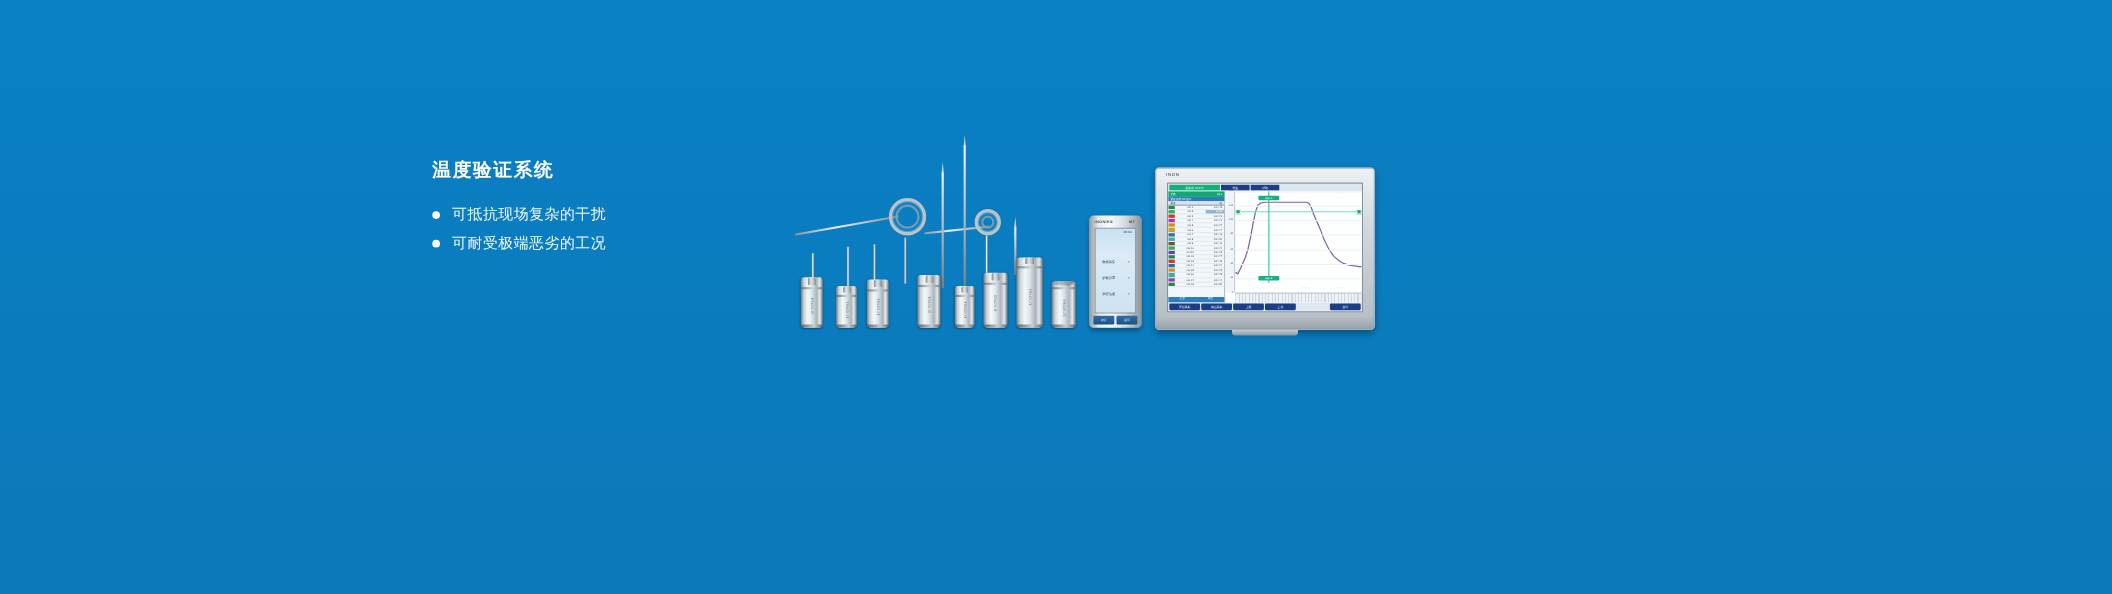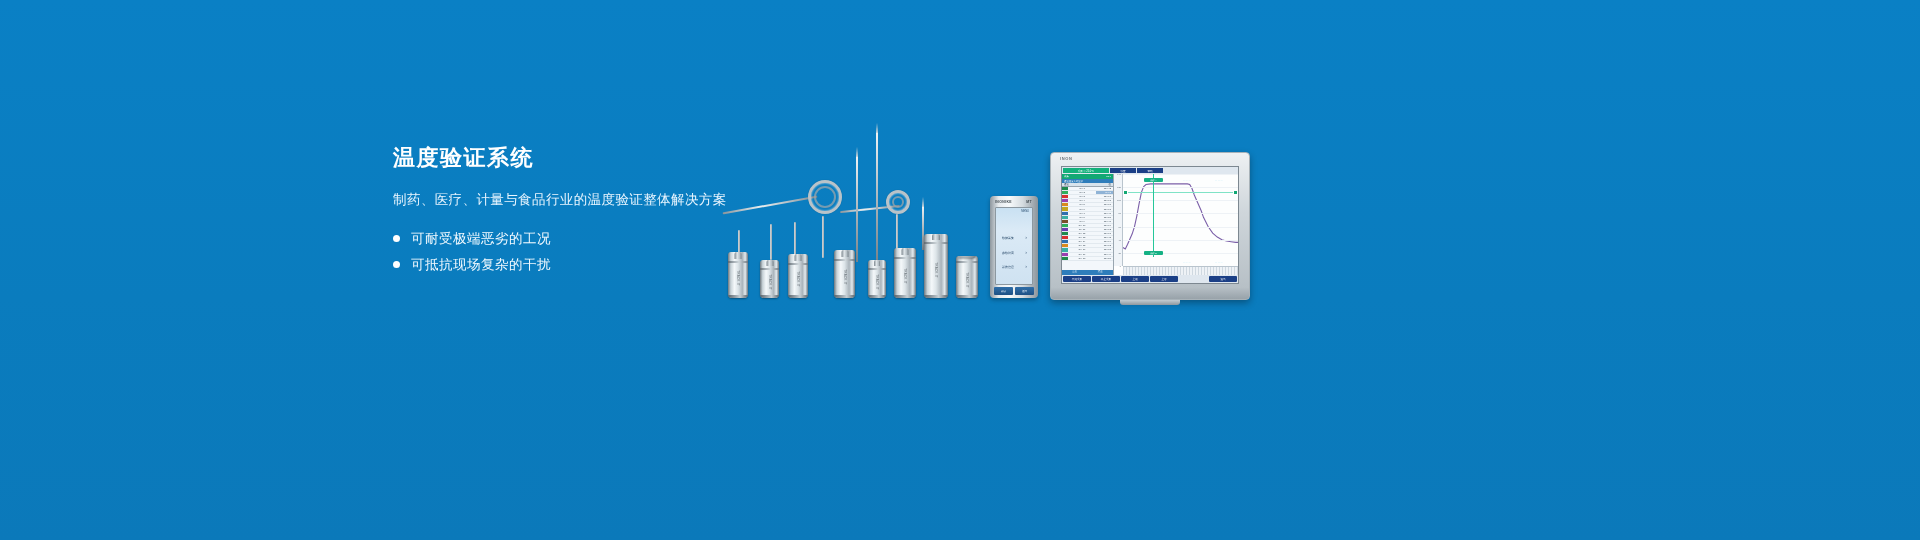--- a/index.html
+++ b/index.html
@@ -11,21 +11,21 @@
   }
   .banner {
     position:absolute; inset:0;
     background:linear-gradient(180deg,#0a80c5 0%,#0a7cbe 55%,#0b79ba 100%);
     overflow:hidden;
   }
 
   
   .copy { position:absolute; left:393px; top:144px; width:420px; }
   .headline {
-    font-size:22px; font-weight:bold; color:#ffffff;
+    font-size:17px; font-weight:bold; color:#ffffff;
     letter-spacing:1.5px; line-height:1.25;
   }
   .subhead {
     margin-top:19px;
     font-size:13.5px; color:#eaf6ff; letter-spacing:.4px;
     white-space:nowrap;
   }
   .bullets { margin-top:17px; }
   .bullet {
     display:flex; align-items:center;
@@ -174,30 +174,29 @@
   .stand { position:absolute; background:linear-gradient(180deg,#c2cbd1,#8e989f);
            border-radius:0 0 3px 3px; }
 </style>
 </head>
 <body>
 
 <div class="banner">
 
   <div class="copy">
     <div class="headline">温度验证系统</div>
-    <div class="subhead">制药、医疗、计量与食品行业的温度验证整体解决方案</div>
 
     <div class="bullets">
       <div class="bullet">
         <span class="dot"></span>
-        <span>可耐受极端恶劣的工况</span>
+        <span>可抵抗现场复杂的干扰</span>
       </div>
       <div class="bullet">
         <span class="dot"></span>
-        <span>可抵抗现场复杂的干扰</span>
+        <span>可耐受极端恶劣的工况</span>
       </div>
     </div>
   </div>
 
   <div class="photo">
 
     <div class="wire-sheen" style="left:22px; top:84px; width:96px; height:2px; transform:rotate(-10deg);"></div>
     <div class="coil" style="left:108px; top:60px; width:34px; height:34px;"></div>
     <div class="wire-sheen" style="left:140px; top:88px; width:60px; height:2px; transform:rotate(-6deg);"></div>
     <div class="coil" style="left:186px; top:70px; width:24px; height:24px;"></div>

